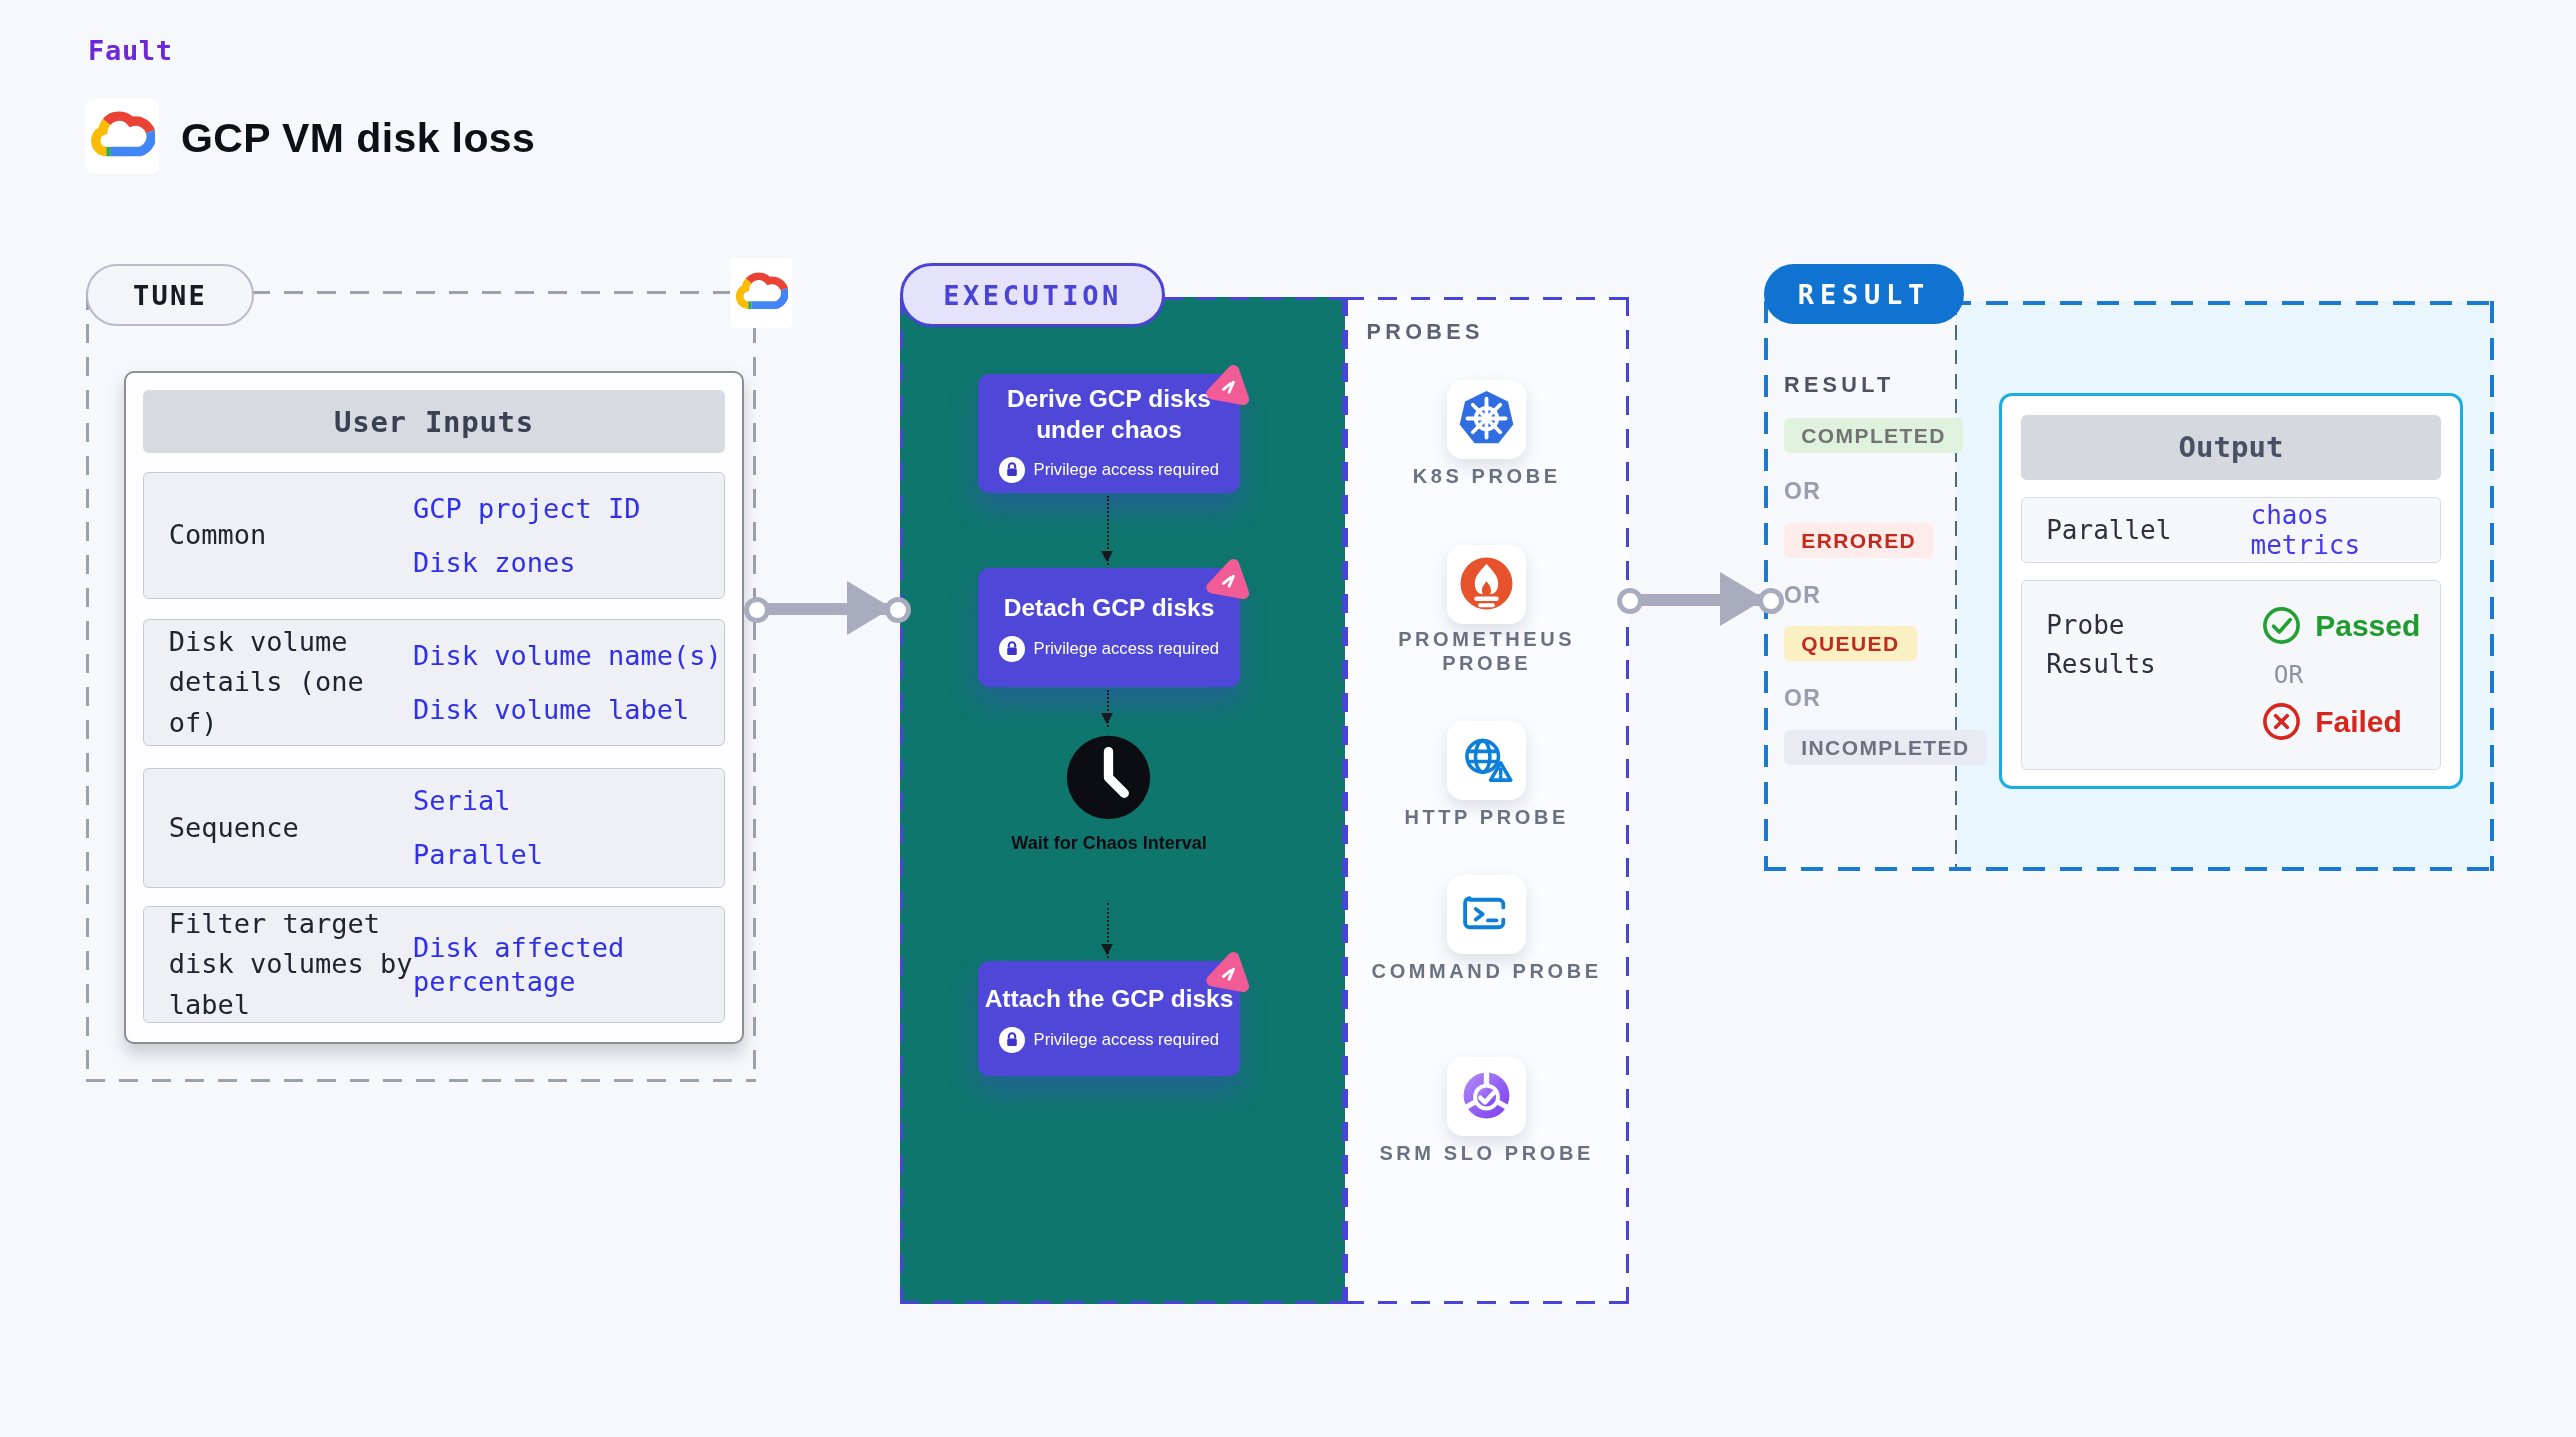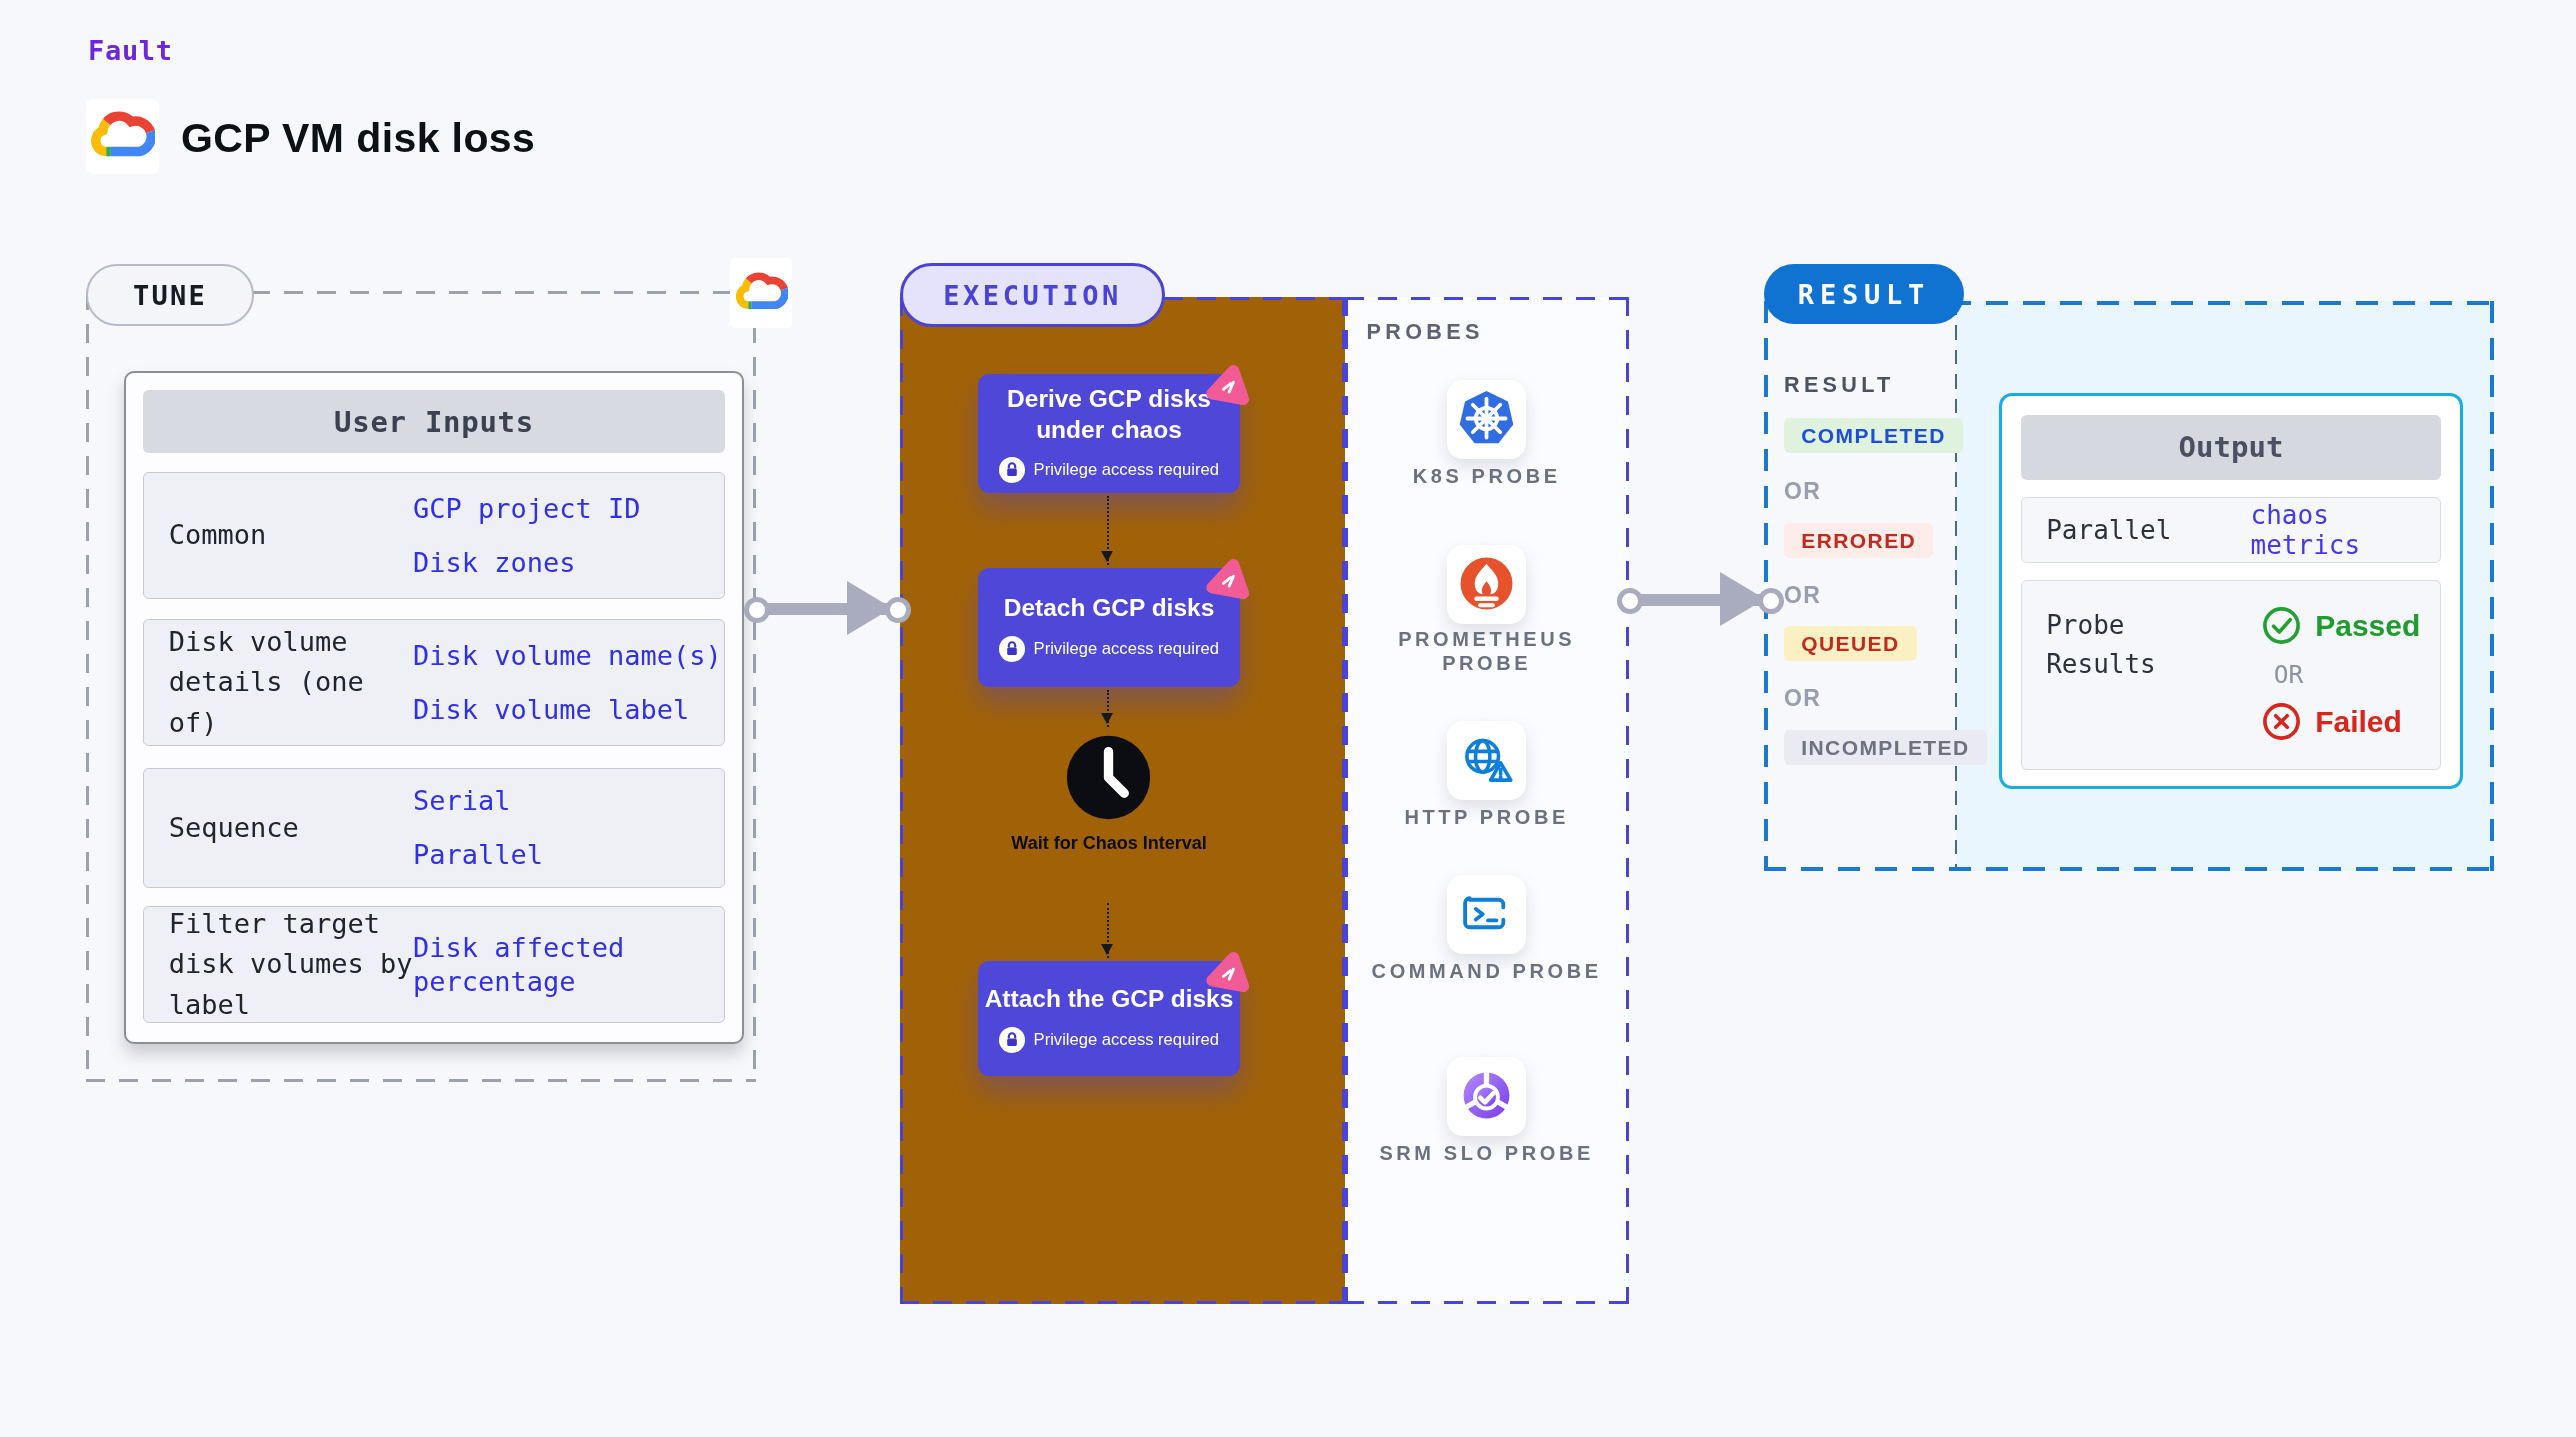--- a/index.html
+++ b/index.html
@@ -15,21 +15,21 @@
   .page-title{position:absolute;left:181px;top:115px;font-size:41px;font-weight:bold;color:#0c1116;letter-spacing:0.4px;}
 
   
   .dash-box{position:absolute;}
   .dash-box .d{position:absolute;pointer-events:none;}
   .d-top{left:0;right:0;top:0;height:2.9px;background:repeating-linear-gradient(90deg,var(--dc) 0 18.7px,transparent 18.7px 33px);}
   .d-bottom{left:0;right:0;bottom:0;height:2.9px;background:repeating-linear-gradient(90deg,var(--dc) 0 18.7px,transparent 18.7px 33px);}
   .d-left{top:0;bottom:0;left:0;width:2.9px;background:repeating-linear-gradient(180deg,var(--dc) 0 18.7px,transparent 18.7px 33px);}
   .d-right{top:0;bottom:0;right:0;width:2.9px;background:repeating-linear-gradient(180deg,var(--dc) 0 18.7px,transparent 18.7px 33px);}
   .tune-box{left:86px;top:291px;width:670px;height:791px;--dc:#9ba1ad;}
-  .exec-box{left:900px;top:297px;width:445px;height:1007px;--dc:#4a43d8;background:#a16207;}
+  .exec-box{left:900px;top:297px;width:445px;height:1007px;--dc:#4a43d8;background:#0f766e;}
   .probes-box{left:1345px;top:297px;width:284px;height:1007px;--dc:#4a43d8;background:#fbfcff;}
   .result-box{left:1764px;top:301px;width:730px;height:570px;--dc:#1a7ad2;}
   .result-box .d-top,.result-box .d-bottom{height:3.6px;background:repeating-linear-gradient(90deg,var(--dc) 0 21.6px,transparent 21.6px 37px);}
   .result-box .d-left,.result-box .d-right{width:3.6px;background:repeating-linear-gradient(180deg,var(--dc) 0 21.6px,transparent 21.6px 37px);}
 
   
   .pill{position:absolute;z-index:6;display:flex;align-items:center;justify-content:center;
         font-family:"DejaVu Sans Mono",monospace;font-weight:bold;border-radius:32px;}
   .pill.tune{left:86px;top:264px;width:164px;height:58px;background:#f3f5f9;border:2.9px solid #b7bbc9;
              color:#171b22;font-size:27px;letter-spacing:2.2px;}
@@ -83,21 +83,21 @@
   .probe-label{position:absolute;left:12.2px;width:259px;text-align:center;font-size:20px;font-weight:bold;
                color:#6a7181;letter-spacing:3.6px;line-height:1.22;}
 
   
   .cyan-area{position:absolute;left:192px;top:0;right:0;bottom:0;background:#e9f6fd;}
   .result-divider{position:absolute;left:191px;top:0;bottom:0;width:2.2px;
                   background:repeating-linear-gradient(180deg,#4d6886 0 14.4px,transparent 14.4px 24.5px);}
   .status-header{position:absolute;left:20px;top:71px;font-size:21.6px;font-weight:bold;color:#4c5262;letter-spacing:4.3px;}
   .status-badge{position:absolute;left:20px;height:35px;display:inline-flex;align-items:center;border-radius:5.8px;
                 padding:0 17.3px;font-size:21px;font-weight:bold;letter-spacing:1.4px;}
-  .b-completed{top:117px;background:#dff2dd;color:#1d4ed8;}
+  .b-completed{top:117px;background:#dff2dd;color:#737373;}
   .b-errored{top:222px;background:#fdecea;color:#c4291e;}
   .b-queued{top:325px;background:#fbf0c4;color:#c4291e;}
   .b-incompleted{top:429px;background:#eaebf2;color:#6d7280;}
   .status-or{position:absolute;left:20px;font-size:23px;font-weight:bold;color:#999db0;letter-spacing:1.4px;}
   .or-1{top:177px;} .or-2{top:281px;} .or-3{top:384px;}
 
   .output-card{position:absolute;left:235px;top:92px;width:464px;height:396px;background:#fff;
                border:3.6px solid #19ade4;border-radius:13px;box-sizing:border-box;padding:18.7px;z-index:3;}
   .output-header{height:65px;background:#d6d8e0;border-radius:5.8px;display:flex;align-items:center;justify-content:center;
                  font-family:"DejaVu Sans Mono",monospace;font-size:29px;font-weight:600;color:#495064;}

